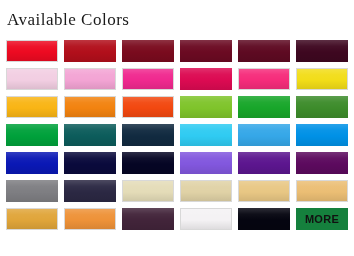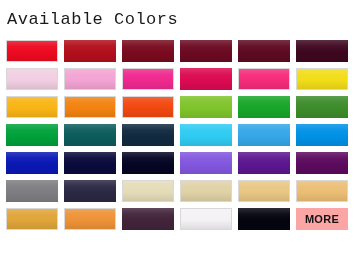--- a/index.html
+++ b/index.html
@@ -17,21 +17,21 @@
     position: relative;
     width: 354px;
     height: 256px;
     background: #ffffff;
     box-sizing: border-box;
   }
   #page-title {
     position: absolute;
     left: 7px;
     top: 9px;
-    font-family: Liberation Mono, monospace;
+    font-family: Liberation Serif, serif;
     font-size: 17px;
     letter-spacing: 0.5px;
     color: #1a1a1a;
     white-space: nowrap;
     line-height: 22px;
   }
   #palette-grid {
     position: absolute;
     left: 6px;
     top: 40px;
@@ -59,21 +59,21 @@
         rgba(0,0,0,0.00) 55%,
         rgba(0,0,0,0.09) 100%);
     pointer-events: none;
   }
   .swatch.has-border {
     border: 1px solid #d8d8d8;
   }
   .more-cell {
     width: 52px;
     height: 22px;
-    background: #fca5a5;
+    background: #15803d;
     display: flex;
     align-items: center;
     justify-content: center;
     font-family: "Liberation Sans", sans-serif;
     font-size: 11px;
     font-weight: bold;
     letter-spacing: 0.3px;
     color: #111111;
     box-sizing: border-box;
   }

